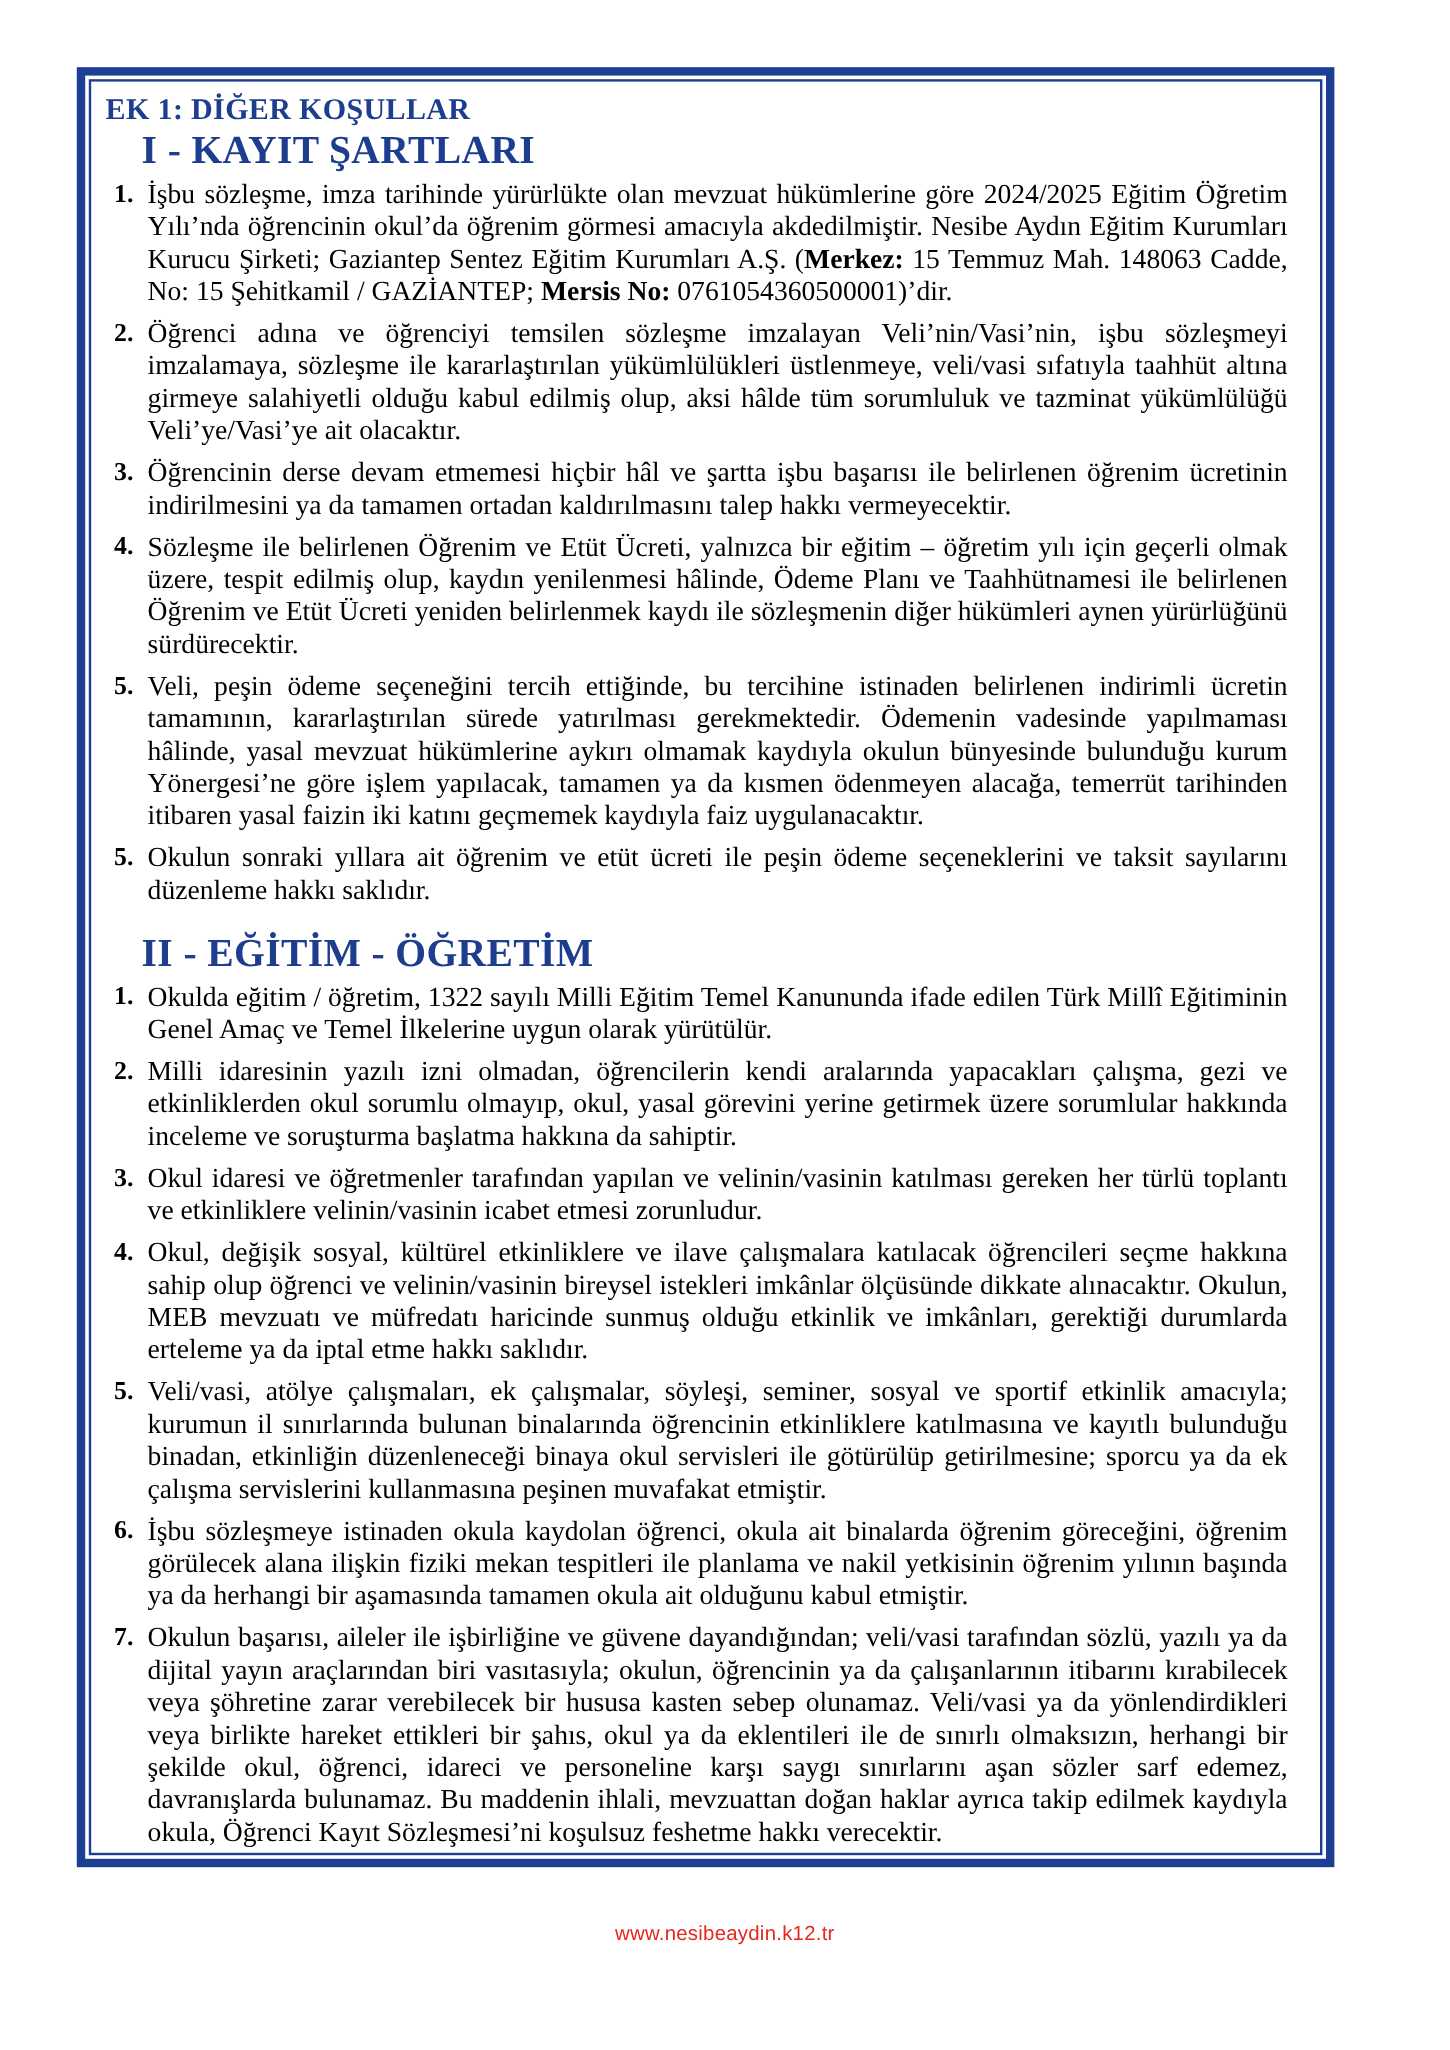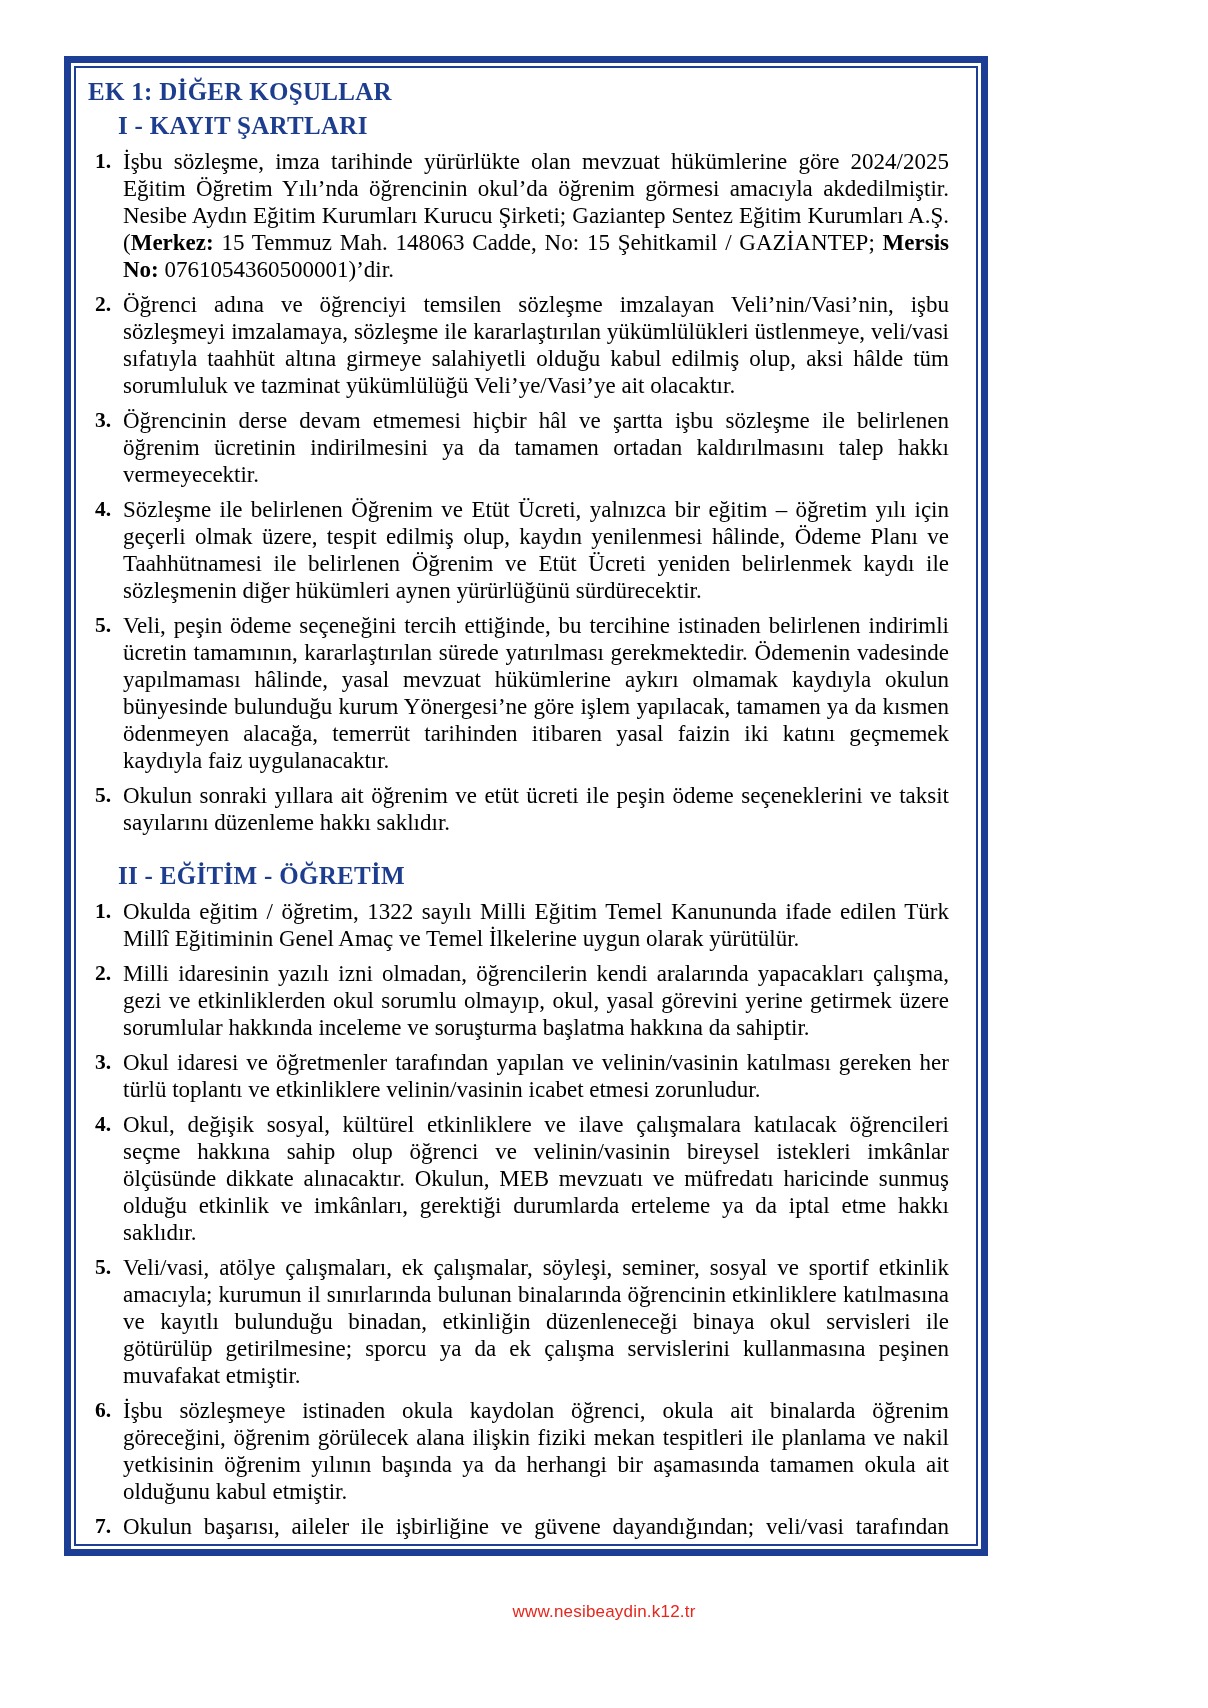--- a/index.html
+++ b/index.html
@@ -4,42 +4,42 @@
 <style>
   * { margin: 0; padding: 0; box-sizing: border-box; }
   html, body { background: #ffffff; }
   body {
     width: 1208px; height: 1708px; position: relative;
     font-family: "Liberation Serif", serif;
     color: #000;
   }
   .frame {
     position: absolute; left: 64px; top: 56px;
-    width: 924px; height: 1500px;
+    width: 1048px; height: 1500px;
     border: 7px solid #1c3e94;
     padding: 3px;
     background: #ffffff;
   }
   .frame-inner {
     width: 100%; height: 100%;
     border: 2px solid #1c3e94;
     padding: 6px 27px 8px 12px;
     overflow: hidden;
   }
   .doc-title {
     color: #1d3d8f;
     font-size: 25px;
     font-weight: bold;
     letter-spacing: 0.3px;
     margin: 2px 0 0 0;
     line-height: 32px;
   }
   .section-title {
     color: #1d3d8f;
-    font-size: 25px;
+    font-size: 33px;
     font-weight: bold;
     letter-spacing: 0.3px;
     margin: 2px 0 6px 30px;
     line-height: 32px;
   }
   .section-2 .section-title { margin-top: 24px; }
   .item {
     display: flex;
     padding-left: 7px;
     margin-bottom: 8px;
@@ -86,21 +86,21 @@
               <span class="txt"><span>İşbu sözleşme, imza tarihinde yürürlükte olan mevzuat hükümlerine göre 2024/2025 Eğitim Öğretim Yılı’nda öğrencinin okul’da öğrenim görmesi amacıyla akdedilmiştir. Nesibe Aydın Eğitim Kurumları Kurucu Şirketi; Gaziantep Sentez Eğitim Kurumları A.Ş. (</span><span class="bold">Merkez:</span><span> 15 Temmuz Mah. 148063 Cadde, No: 15 Şehitkamil / GAZİANTEP; </span><span class="bold">Mersis No:</span><span> 0761054360500001)’dir.</span></span>
             </div>
 
             <div class="item">
               <span class="num">2.</span>
               <span class="txt"><span>Öğrenci adına ve öğrenciyi temsilen sözleşme imzalayan Veli’nin/Vasi’nin, işbu sözleşmeyi imzalamaya, sözleşme ile kararlaştırılan yükümlülükleri üstlenmeye, veli/vasi sıfatıyla taahhüt altına girmeye salahiyetli olduğu kabul edilmiş olup, aksi hâlde tüm sorumluluk ve tazminat yükümlülüğü Veli’ye/Vasi’ye ait olacaktır.</span></span>
             </div>
 
             <div class="item">
               <span class="num">3.</span>
-              <span class="txt"><span>Öğrencinin derse devam etmemesi hiçbir hâl ve şartta işbu sözleşme ile belirlenen öğrenim ücretinin indirilmesini ya da tamamen ortadan kaldırılmasını talep hakkı vermeyecektir.</span></span>
+              <span class="txt"><span>Öğrencinin derse devam etmemesi hiçbir hâl ve şartta işbu başarısı ile belirlenen öğrenim ücretinin indirilmesini ya da tamamen ortadan kaldırılmasını talep hakkı vermeyecektir.</span></span>
             </div>
 
             <div class="item">
               <span class="num">4.</span>
               <span class="txt"><span>Sözleşme ile belirlenen Öğrenim ve Etüt Ücreti, yalnızca bir eğitim – öğretim yılı için geçerli olmak üzere, tespit edilmiş olup, kaydın yenilenmesi hâlinde, Ödeme Planı ve Taahhütnamesi ile belirlenen Öğrenim ve Etüt Ücreti yeniden belirlenmek kaydı ile sözleşmenin diğer hükümleri aynen yürürlüğünü sürdürecektir.</span></span>
             </div>
 
             <div class="item">
               <span class="num">5.</span>
               <span class="txt"><span>Veli, peşin ödeme seçeneğini tercih ettiğinde, bu tercihine istinaden belirlenen indirimli ücretin tamamının, kararlaştırılan sürede yatırılması gerekmektedir. Ödemenin vadesinde yapılmaması hâlinde, yasal mevzuat hükümlerine aykırı olmamak kaydıyla okulun bünyesinde bulunduğu kurum Yönergesi’ne göre işlem yapılacak, tamamen ya da kısmen ödenmeyen alacağa, temerrüt tarihinden itibaren yasal faizin iki katını geçmemek kaydıyla faiz uygulanacaktır.</span></span>

